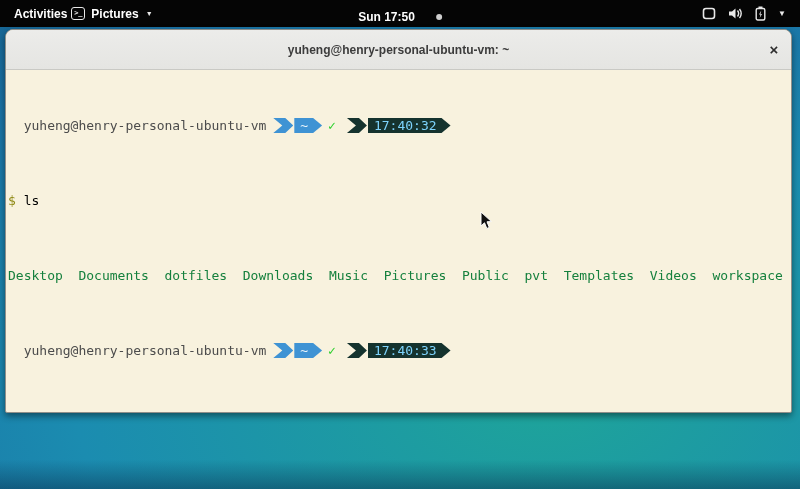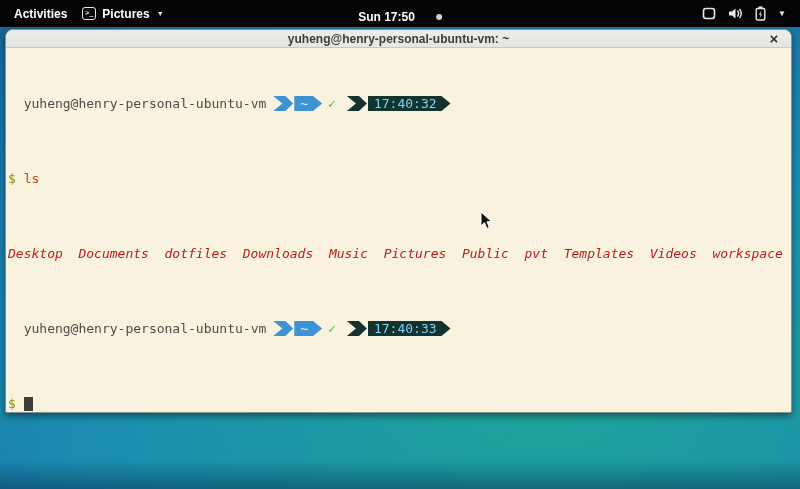--- a/index.html
+++ b/index.html
@@ -12,21 +12,21 @@
       radial-gradient(900px 520px at 68% 400px, #1ea49a 0%, #1b8cb0 52%, #1a73a6 82%, #15608d 100%);
   }
 
   
   .topbar {
     position: absolute; top: 0; left: 0; width: 800px; height: 27px;
     background: #050505; color: #fff;
     display: flex; align-items: center;
     font-size: 12px; font-weight: 700;
   }
-  .tb-left { display: flex; align-items: center; gap: 11px; padding-left: 10px; justify-content: center; }
+  .tb-left { display: flex; align-items: center; gap: 0; padding-left: 10px; justify-content: center; }
   .activities { padding: 2px 4px; cursor: pointer; }
   .appmenu { display: flex; align-items: center; gap: 6px; cursor: pointer; }
   .term-icon {
     width: 14px; height: 13px; border: 1px solid #e8e8e8; border-radius: 3px;
     display: flex; align-items: center; justify-content: center;
     font-family: "DejaVu Sans Mono", monospace; font-size: 7px; font-weight: 700;
     color: #e8e8e8; line-height: 1;
   }
   .appmenu .caret { font-size: 7px; margin-left: 1px; color: #e8e8e8; }
   .tb-clock {
@@ -39,21 +39,21 @@
   .tb-right .caret { font-size: 8px; color: #e8e8e8; }
 
   
   .window {
     position: absolute; left: 5px; top: 29px; width: 787px; height: 384px;
     border: 1px solid #8f8f8a; border-radius: 8px 8px 2px 2px;
     box-shadow: 0 3px 7px rgba(0,0,0,0.45);
     overflow: hidden; background: #f8f2de;
   }
   .titlebar {
-    height: 18px; background: linear-gradient(#ececea, #e5e5e2);
+    height: 40px; background: linear-gradient(#ececea, #e5e5e2);
     border-bottom: 1px solid #c9c9c4;
     display: flex; align-items: center; justify-content: center;
     position: relative;
     font-size: 12px; font-weight: 700; color: #3c3c3c;
   }
   .close-btn {
     position: absolute; right: 8px; top: 50%; transform: translateY(-50%);
     width: 18px; height: 18px; display: flex; align-items: center; justify-content: center;
     font-size: 15px; font-weight: 700; color: #2e2e2e; cursor: pointer; line-height: 1;
   }
@@ -75,22 +75,22 @@
   .pl-body {
     display: inline-block; height: 15px; line-height: 15px;
     padding: 0 14px 0 6px; margin-left: 1px;
     clip-path: polygon(0 0, calc(100% - 9px) 0, 100% 50%, calc(100% - 9px) 100%, 0 100%);
   }
   .pl-blue  { background: #3f93d4; color: #e9f4fc; }
   .pl-dark  { background: #15332e; color: #7dd3fc; }
   .check { color: #2fd02f; font-weight: 700; margin: 0 4px 0 6px; }
 
   .sym-dollar { color: #8f8a15; }
-  .cmd-text   { color: #c2410c; }
-  .dir-item   { color: #b91c1c; margin-right: 2ch; font-style: italic; }
+  .cmd-text   { color: #000000; }
+  .dir-item   { color: #15803d; margin-right: 2ch; }
   .cursor-block {
     display: inline-block; width: 9px; height: 14px;
     background: #3d3d3d; margin-left: 8px; vertical-align: middle;
   }
 
   
   .pointer { position: absolute; left: 480px; top: 211px; }
 </style>
 </head>
 <body>

